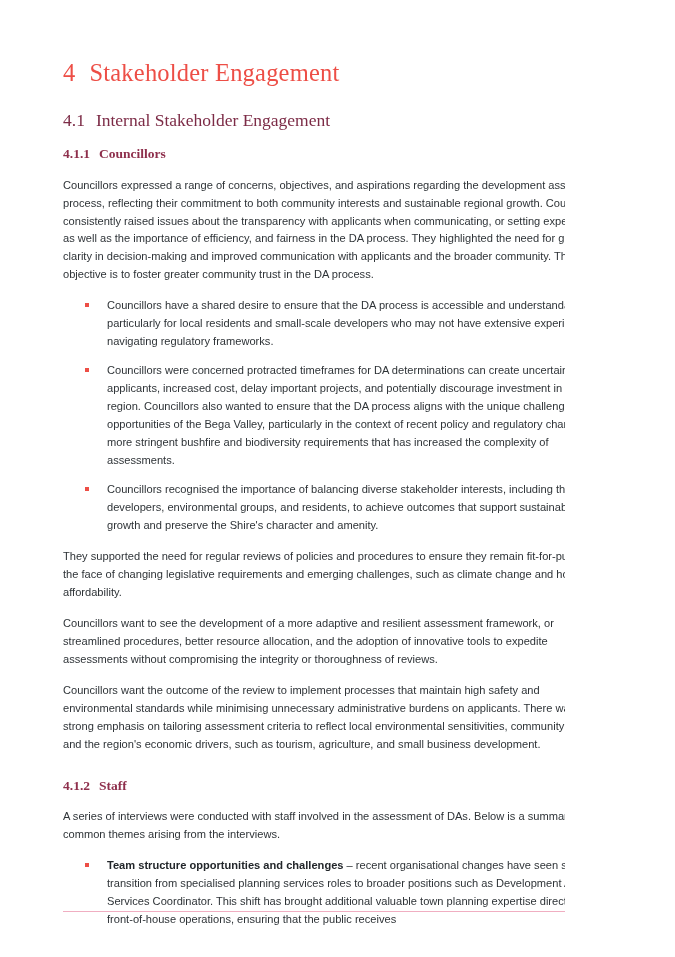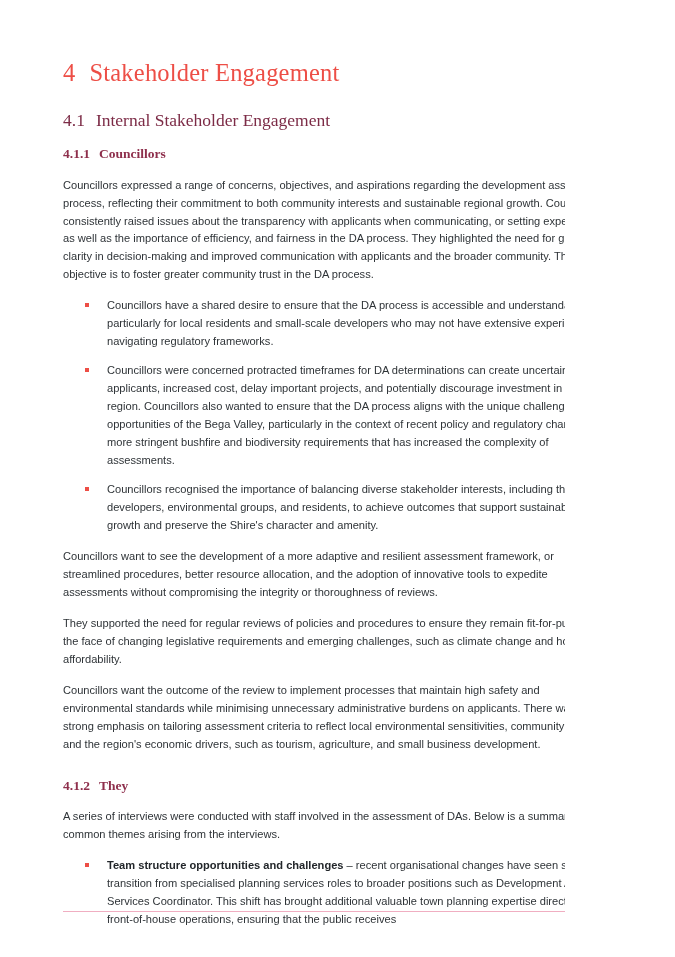--- a/index.html
+++ b/index.html
@@ -182,26 +182,26 @@
       <li>
         <span class="marker"></span>
         <span>Councillors were concerned protracted timeframes for DA determinations can create uncertainty for applicants, increased cost, delay important projects, and potentially discourage investment in the region. Councillors also wanted to ensure that the DA process aligns with the unique challenges and opportunities of the Bega Valley, particularly in the context of recent policy and regulatory changes of more stringent bushfire and biodiversity requirements that has increased the complexity of assessments.</span>
       </li>
       <li>
         <span class="marker"></span>
         <span>Councillors recognised the importance of balancing diverse stakeholder interests, including those of developers, environmental groups, and residents, to achieve outcomes that support sustainable growth and preserve the Shire's character and amenity.</span>
       </li>
     </ul>
 
+    <p class="body">They supported the need for regular reviews of policies and procedures to ensure they remain fit-for-purpose in the face of changing legislative requirements and emerging challenges, such as climate change and housing affordability.</p>
     <p class="body">Councillors want to see the development of a more adaptive and resilient assessment framework, or streamlined procedures, better resource allocation, and the adoption of innovative tools to expedite assessments without compromising the integrity or thoroughness of reviews.</p>
-    <p class="body">They supported the need for regular reviews of policies and procedures to ensure they remain fit-for-purpose in the face of changing legislative requirements and emerging challenges, such as climate change and housing affordability.</p>
     <p class="body">Councillors want the outcome of the review to implement processes that maintain high safety and environmental standards while minimising unnecessary administrative burdens on applicants. There was a strong emphasis on tailoring assessment criteria to reflect local environmental sensitivities, community values, and the region's economic drivers, such as tourism, agriculture, and small business development.</p>
 
     <h3 class="h3 spaced-top">
-      <span class="num">4.1.2</span><span>They</span>
+      <span class="num">4.1.2</span><span>Staff</span>
     </h3>
 
     <p class="body">A series of interviews were conducted with staff involved in the assessment of DAs. Below is a summary of the common themes arising from the interviews.</p>
 
     <ul class="bullets">
       <li>
         <span class="marker"></span>
         <span class="lead-bold">Team structure opportunities and challenges</span><span> – recent organisational changes have seen staff transition from specialised planning services roles to broader positions such as Development Advisory Services Coordinator. This shift has brought additional valuable town planning expertise directly to front-of-house operations, ensuring that the public receives</span>
       </li>
     </ul>

